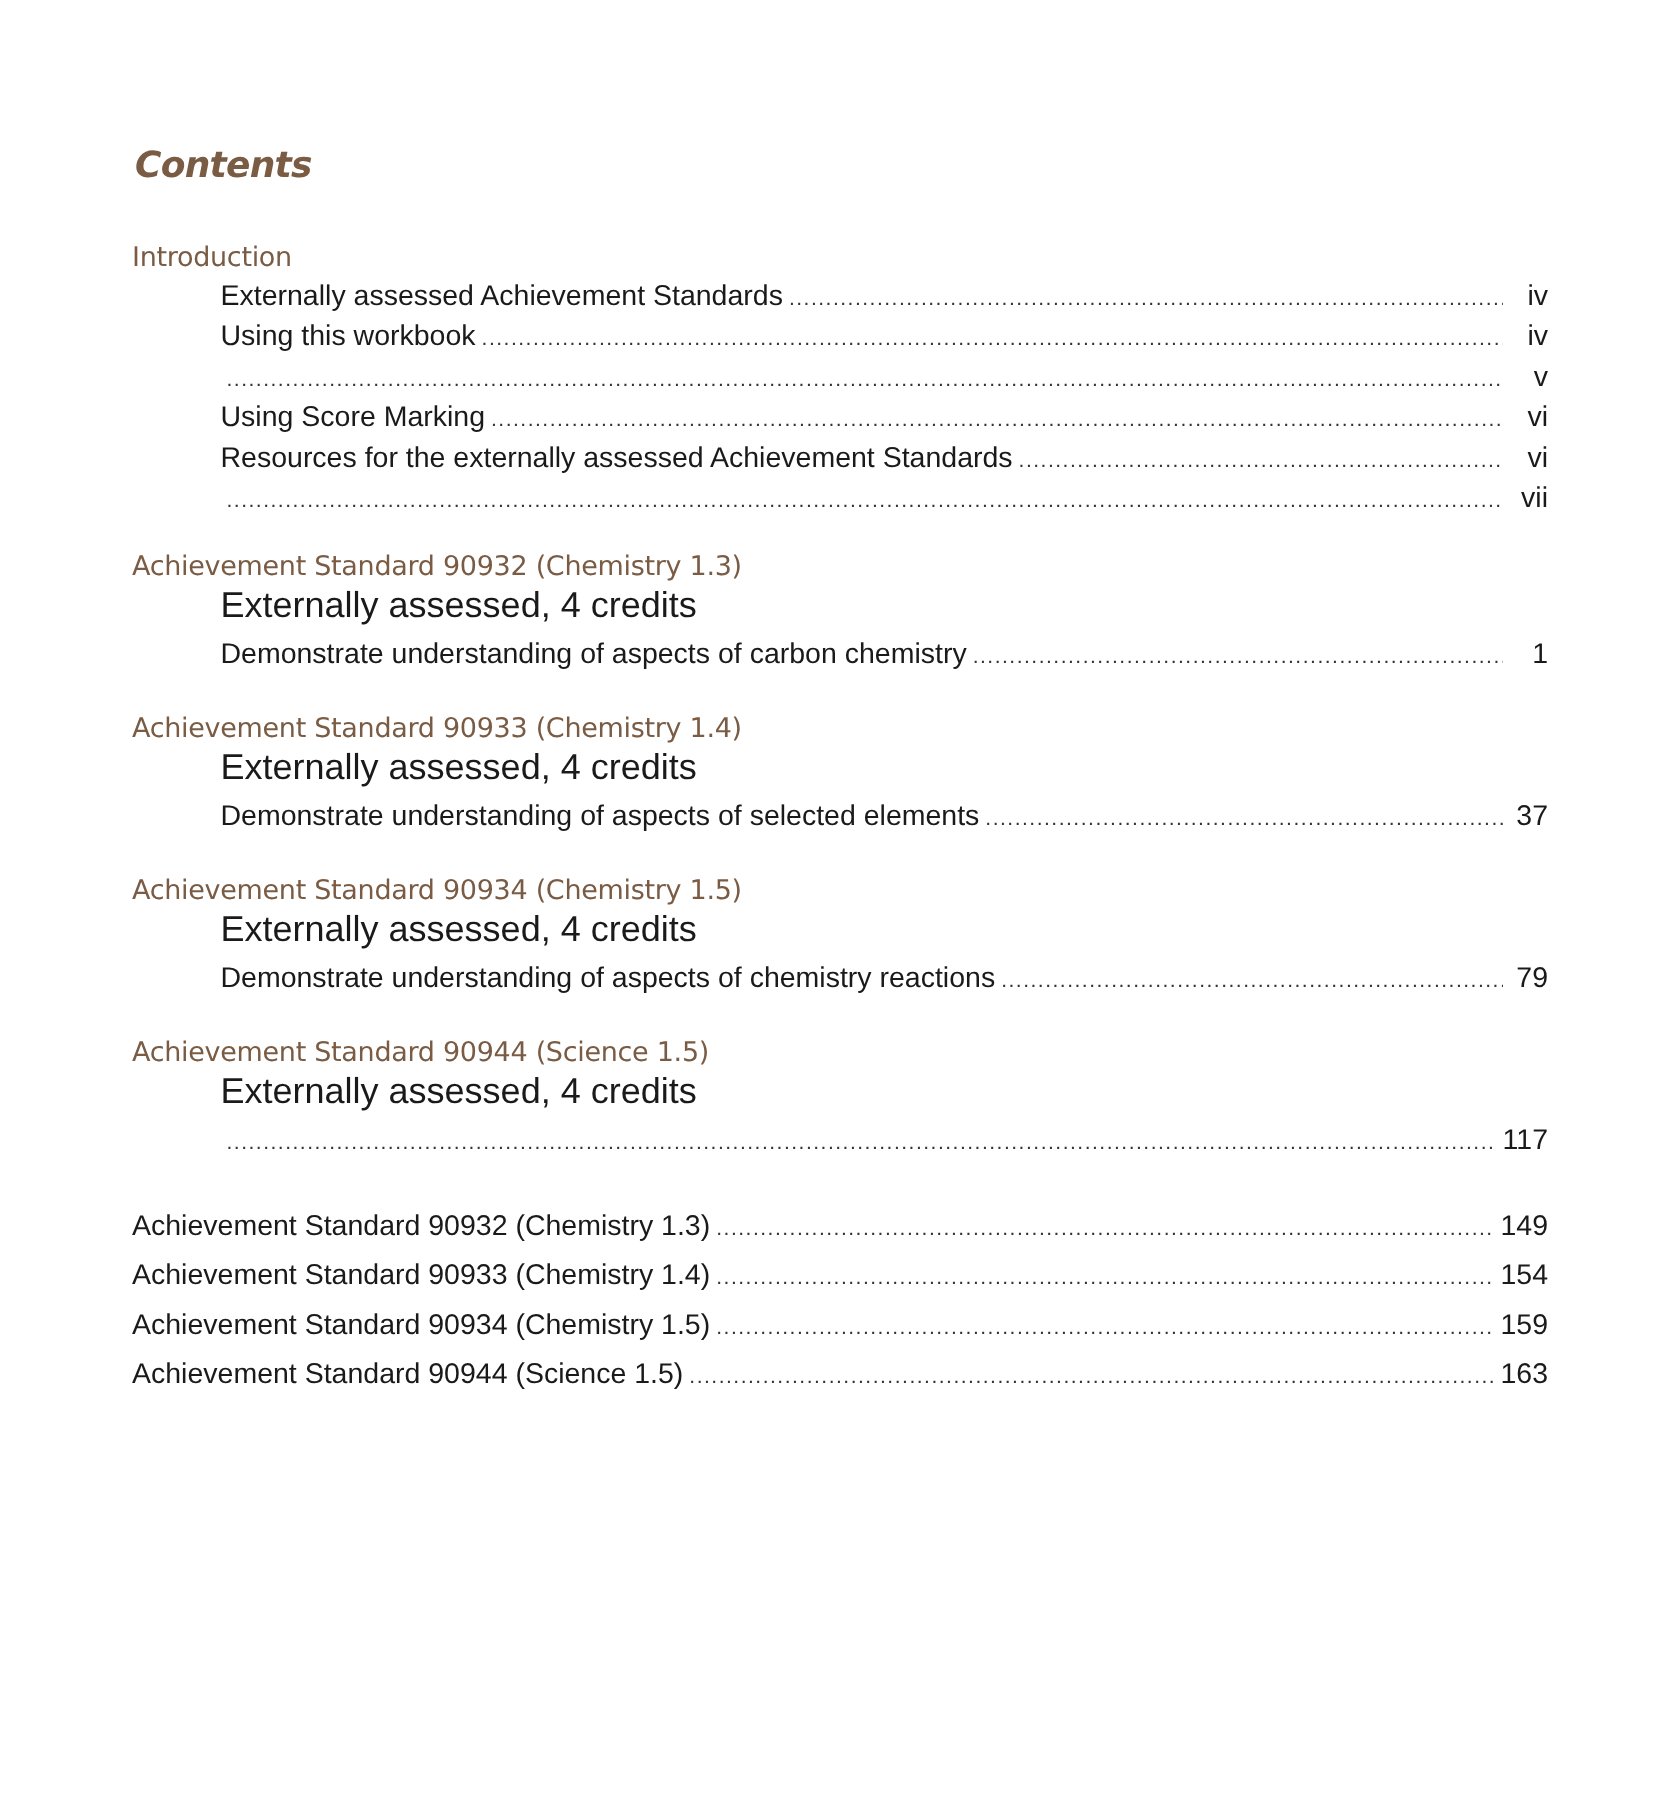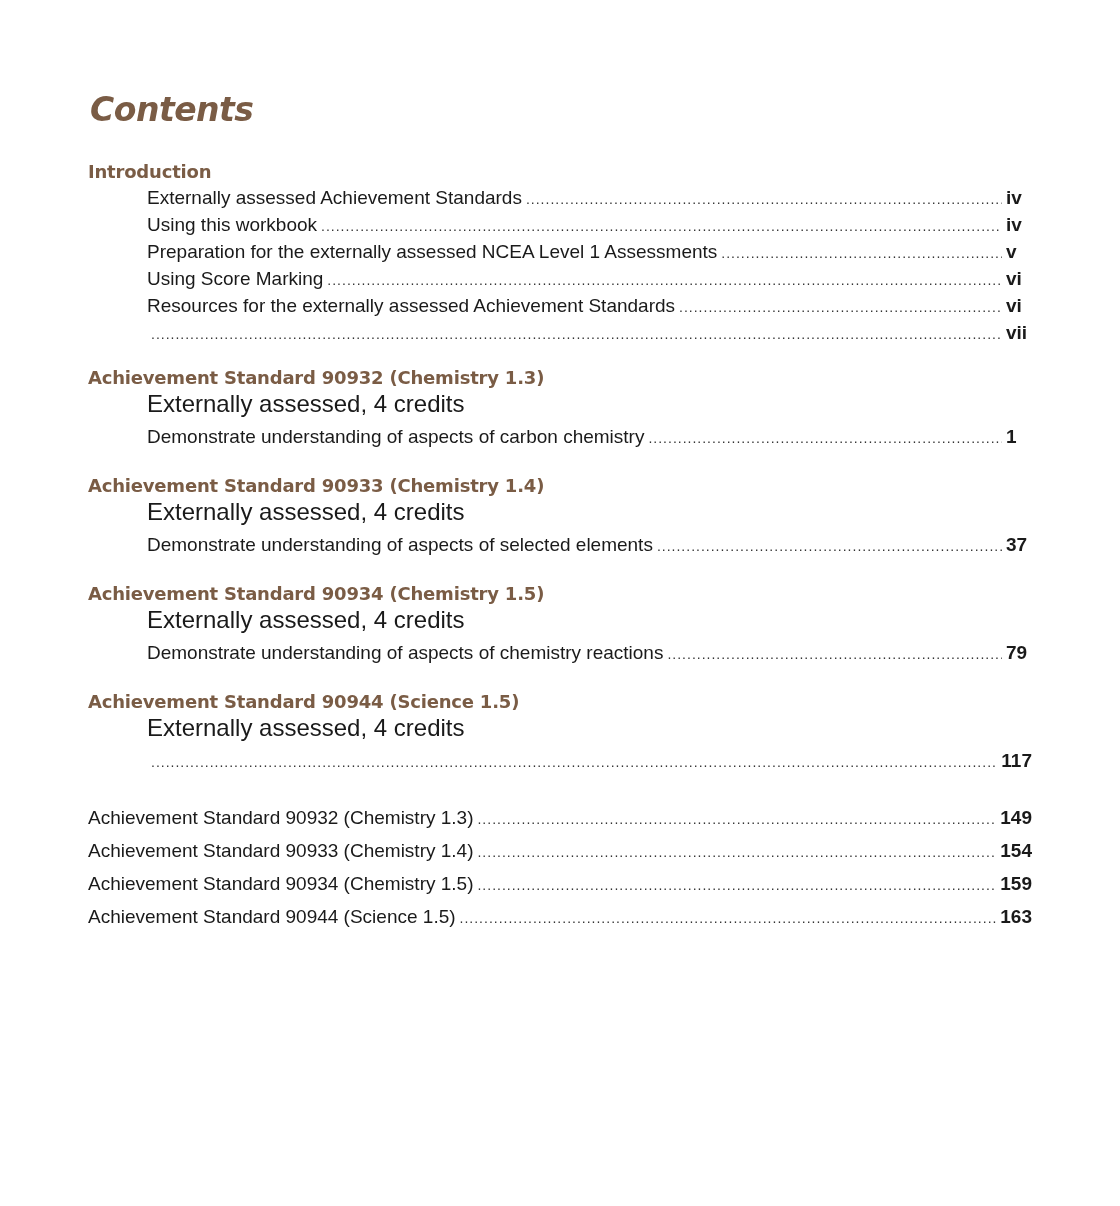--- a/index.html
+++ b/index.html
@@ -5,42 +5,42 @@
   html, body { margin: 0; padding: 0; background: #ffffff; }
   body {
     width: 1120px; height: 1206px; position: relative; overflow: hidden;
     font-family: "Liberation Sans", "DejaVu Sans", sans-serif;
     color: #1a1a1a;
   }
   .page { position: absolute; left: 88px; top: 88px; width: 944px; }
   .title {
     font-family: "DejaVu Sans", sans-serif;
     font-style: italic; font-weight: bold;
-    font-size: 33px; color: #7a5c45; margin: 0 0 0 2px; letter-spacing: -0.5px;
+    font-size: 24px; color: #7a5c45; margin: 0 0 0 2px; letter-spacing: -0.5px;
     height: 44px; line-height: 44px;
   }
   .sec-head {
     font-family: "DejaVu Sans", sans-serif;
-    font-weight: bold; font-size: 18px; color: #7a5c45;
+    font-weight: normal; font-size: 18px; color: #7a5c45;
     height: 24px; line-height: 24px; letter-spacing: -0.2px;
   }
   .row {
     display: flex; align-items: baseline;
     font-size: 19px; height: 27px; line-height: 27px;
   }
   .row.indent { padding-left: 59px; }
   .row .label { white-space: nowrap; }
   .row .dots {
     flex: 1; overflow: hidden; white-space: nowrap; margin: 0 4px;
     color: #333; letter-spacing: 1px; font-size: 14px;
   }
   .row .dots::before {
     content: "................................................................................................................................................................................................................................................";
   }
-  .row .page-num { white-space: nowrap; min-width: 26px; font-weight: bold; }
+  .row .page-num { white-space: nowrap; text-align: right; min-width: 26px; }
   .plain { font-size: 24px; height: 27px; line-height: 27px; padding-left: 59px; }
   .gap-s { height: 6px; }
 </style>
 </head>
 <body>
 
 <div class="page">
   <h1 class="title">Contents</h1>
 
   <div style="height:28px"></div>
@@ -50,21 +50,20 @@
       <span class="label">Externally assessed Achievement Standards</span>
       <span class="dots"></span>
       <span class="page-num">iv</span>
     </div>
   <div class="row indent">
       <span class="label">Using this workbook</span>
       <span class="dots"></span>
       <span class="page-num">iv</span>
     </div>
   <div class="row indent">
-      <span class="label">Preparation for the externally assessed NCEA Level 1 Assessments</span>
       <span class="dots"></span>
       <span class="page-num">v</span>
     </div>
   <div class="row indent">
       <span class="label">Using Score Marking</span>
       <span class="dots"></span>
       <span class="page-num">vi</span>
     </div>
   <div class="row indent">
       <span class="label">Resources for the externally assessed Achievement Standards</span>

